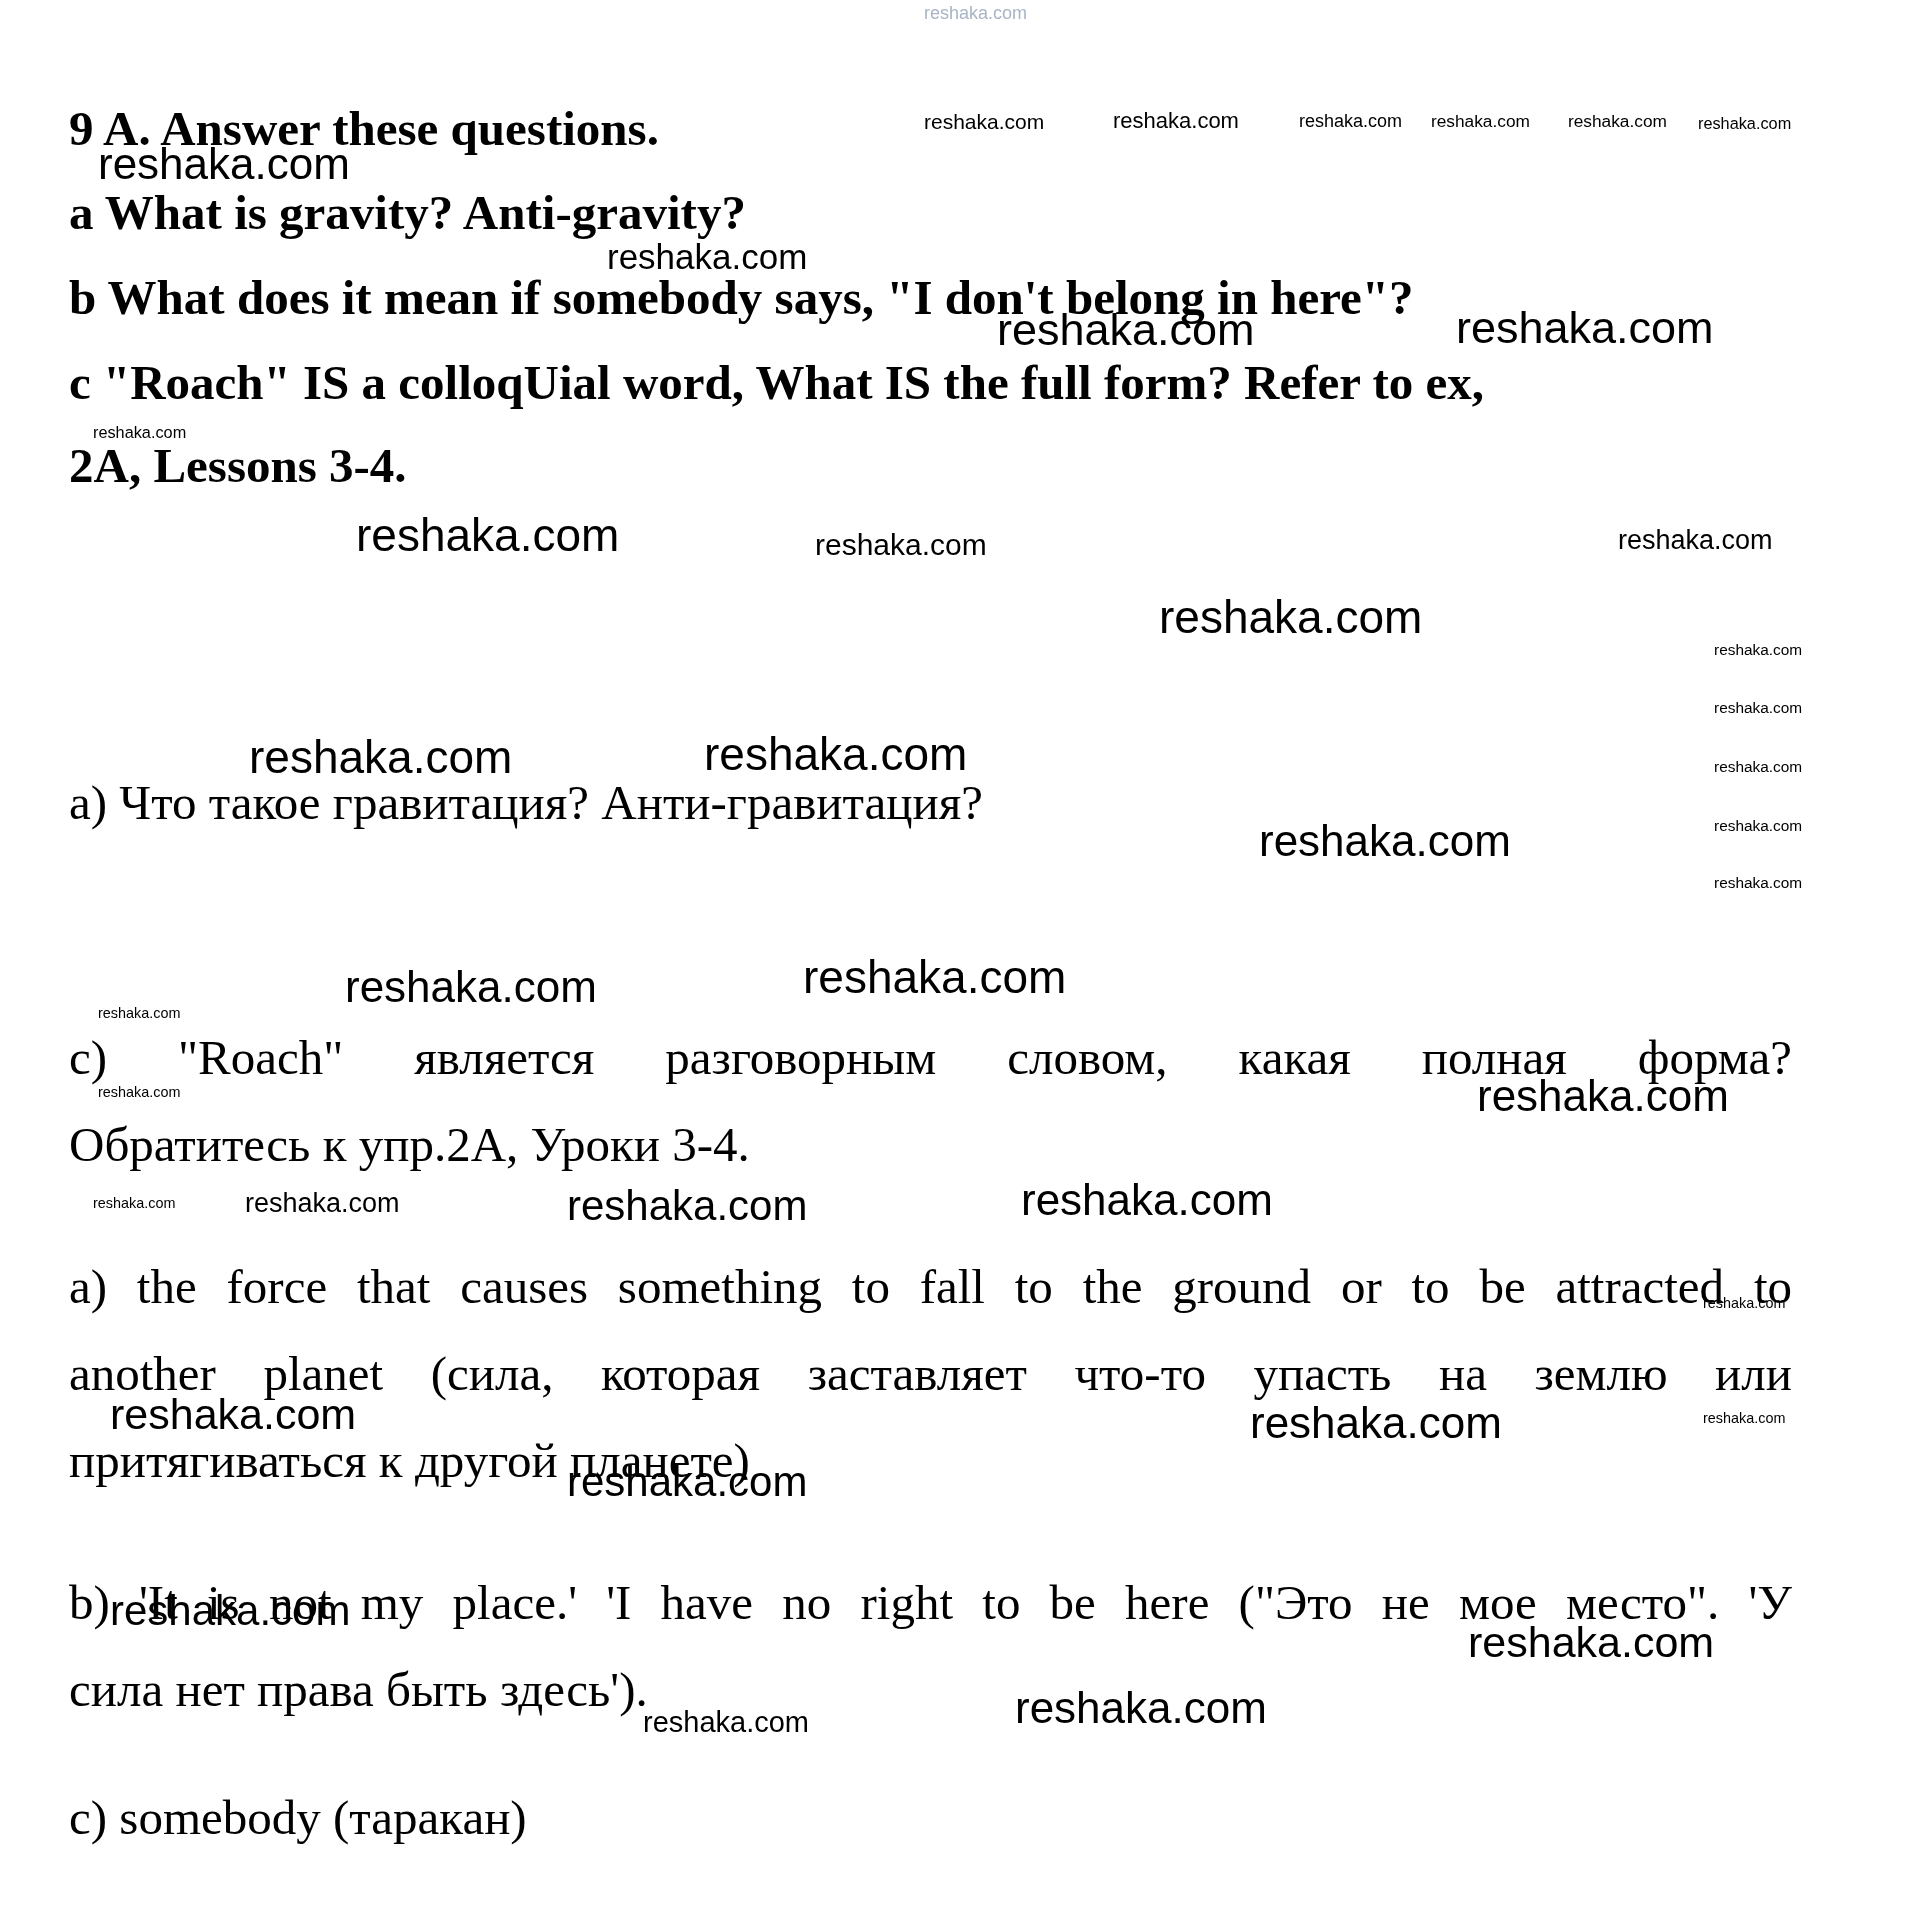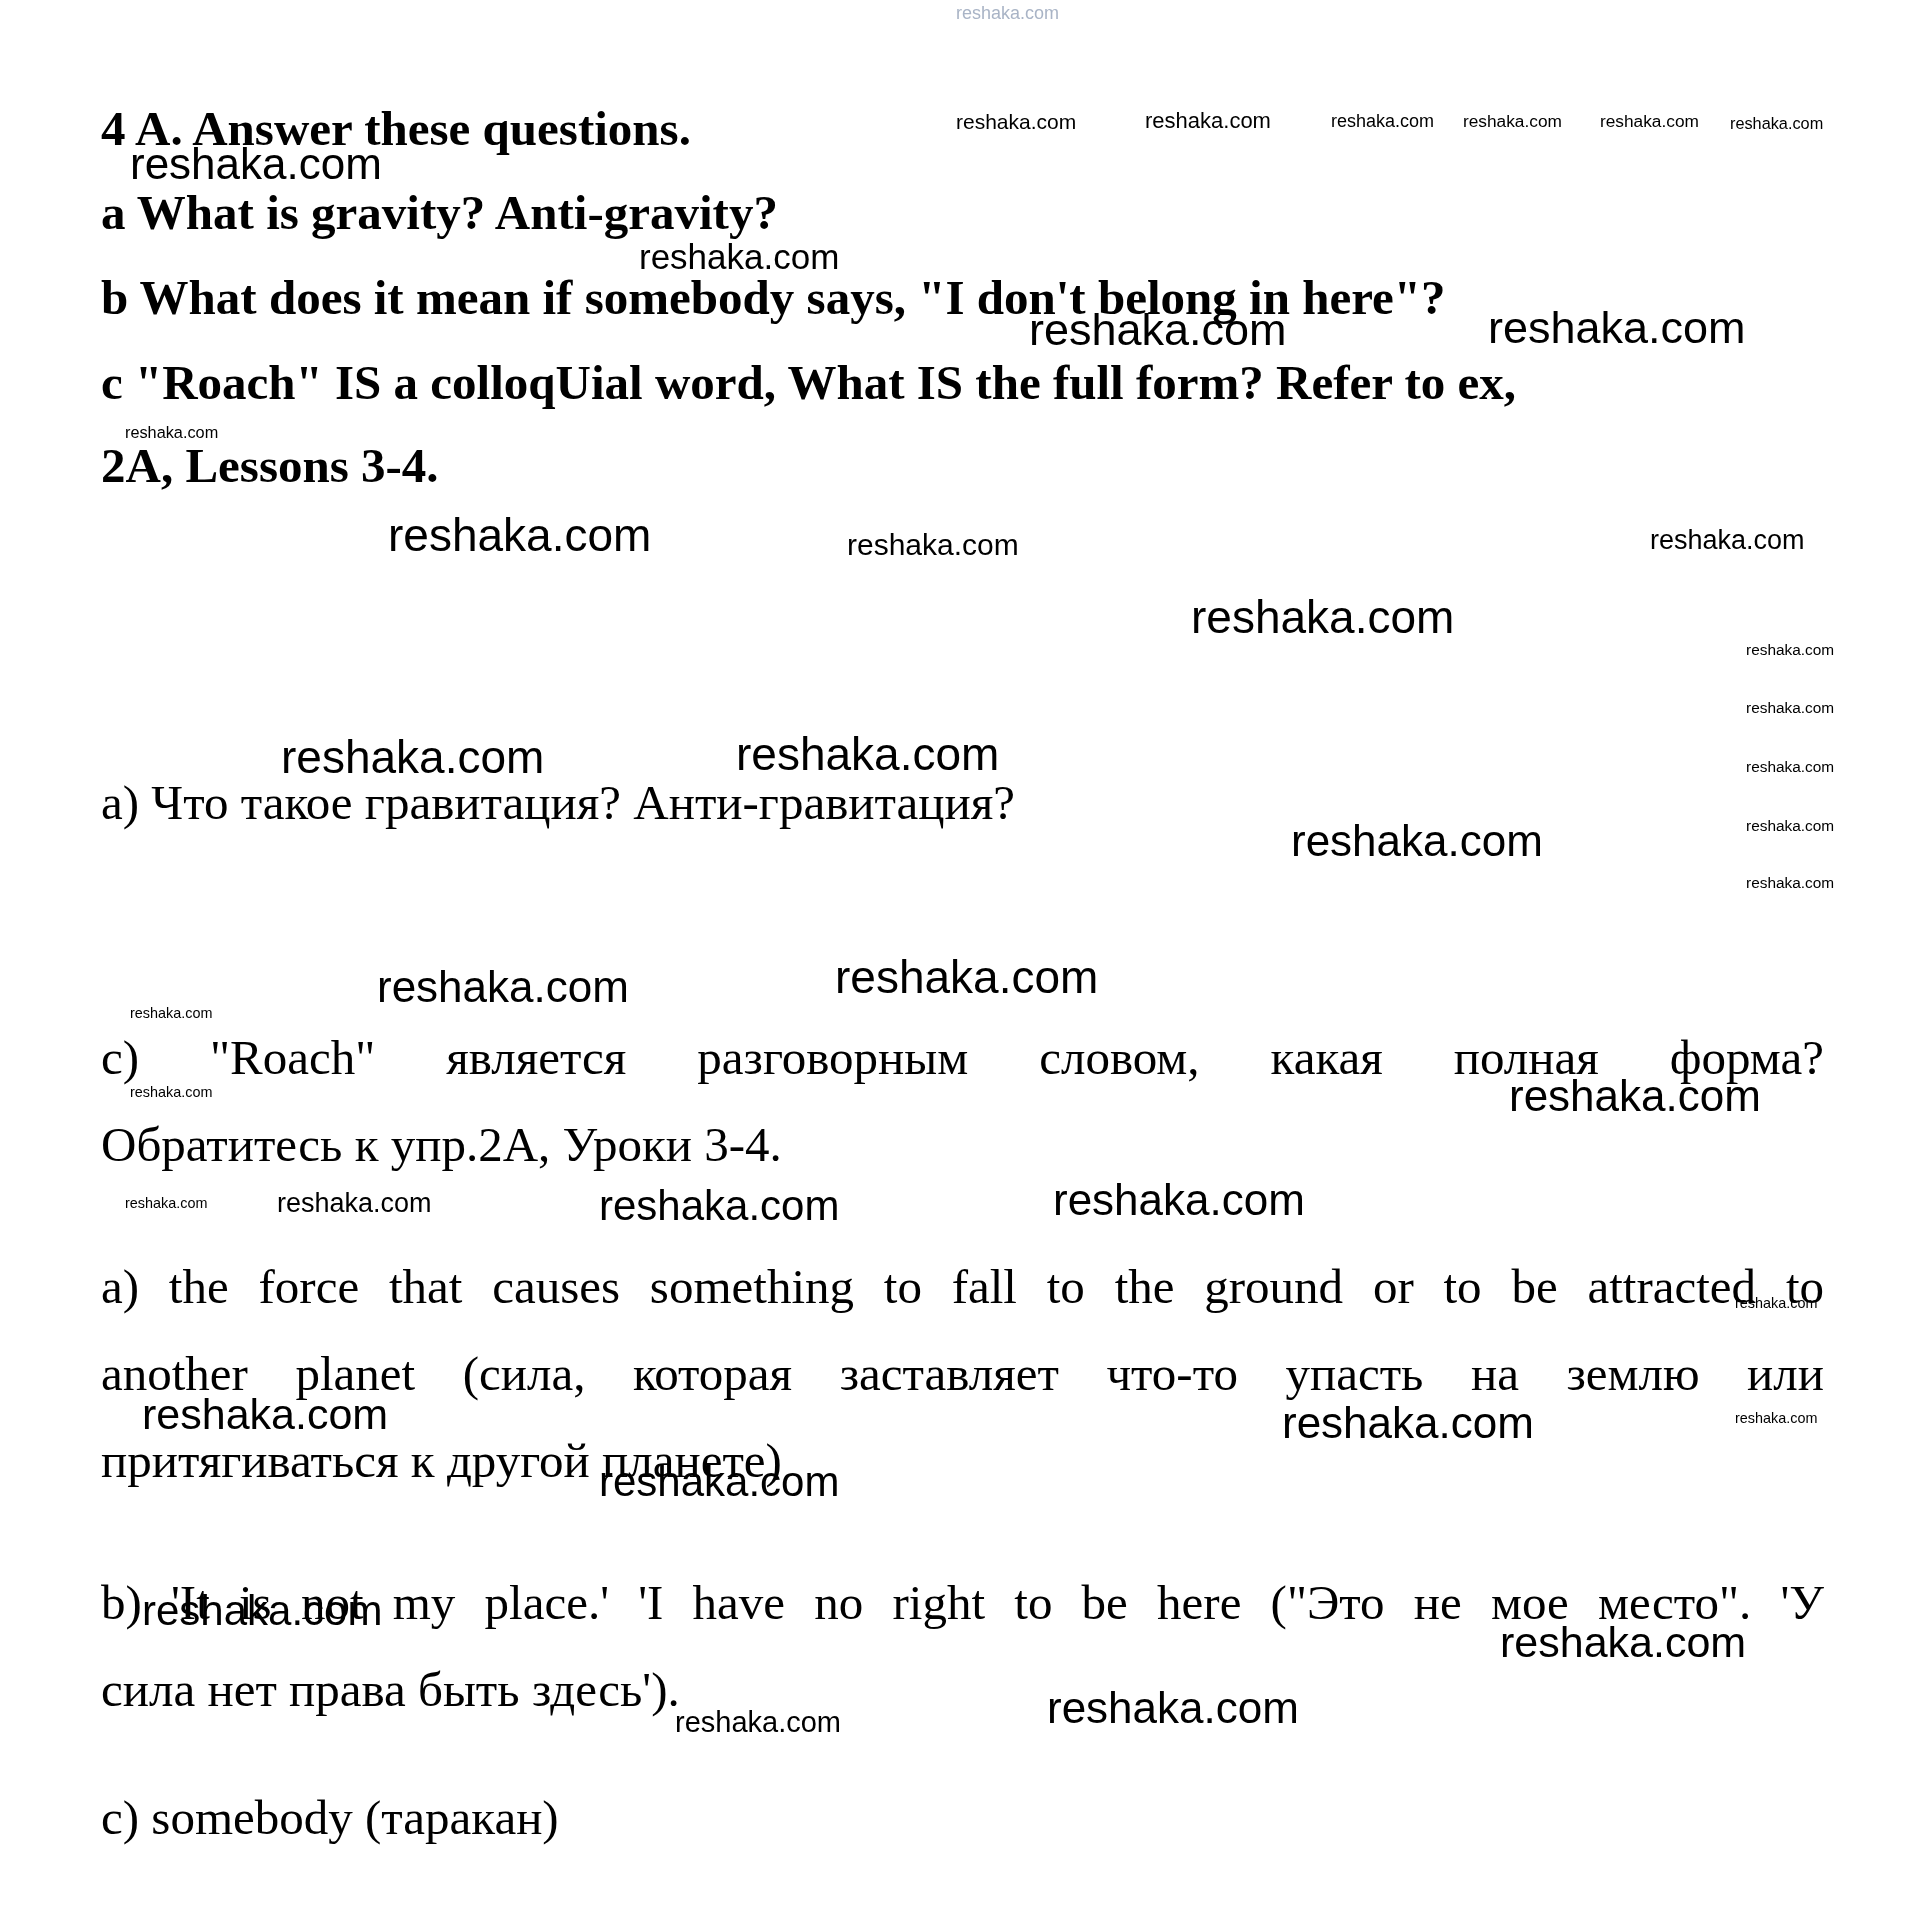--- a/index.html
+++ b/index.html
@@ -11,21 +11,20 @@
     overflow: hidden;
     font-family: "Liberation Serif", serif;
     color: #000000;
   }
   .page {
     position: absolute;
     left: 0; top: 0;
     width: 1795px;
     height: 1927px;
     background: #ffffff;
-    margin-left: 32px;
   }
   .wm-layer {
     position: absolute;
     left: 0; top: 0;
     width: 100%; height: 100%;
     z-index: 1;
   }
   .wm {
     position: absolute;
     font-family: "Liberation Sans", sans-serif;
@@ -99,21 +98,21 @@
       <span class="wm" style="left: 1250px; top: 1401px; font-size: 44px; color: rgb(0, 0, 0);">reshaka.com</span>
       <span class="wm" style="left: 567px; top: 1461px; font-size: 42px; color: rgb(0, 0, 0);">reshaka.com</span>
       <span class="wm" style="left: 110px; top: 1590px; font-size: 42px; color: rgb(0, 0, 0);">reshaka.com</span>
       <span class="wm" style="left: 1468px; top: 1621px; font-size: 43px; color: rgb(0, 0, 0);">reshaka.com</span>
       <span class="wm" style="left: 643px; top: 1708px; font-size: 29px; color: rgb(0, 0, 0);">reshaka.com</span>
       <span class="wm" style="left: 1015px; top: 1686px; font-size: 44px; color: rgb(0, 0, 0);">reshaka.com</span>
     </div>
 
   <div class="content">
 
-    <div class="line bold" style="top:100px">4 A. Answer these questions.</div>
+    <div class="line bold" style="top:100px">9 A. Answer these questions.</div>
 
     <div class="line bold" style="top:184px">a What is gravity? Anti-gravity?</div>
 
     <div class="line bold" style="top:269px">b What does it mean if somebody says, "I don't belong in here"?</div>
 
     <div class="line bold" style="top:354px">c "Roach" IS a colloqUial word, What IS the full form? Refer to ex,</div>
 
     <div class="line bold" style="top:437px">2A, Lessons 3-4.</div>
 
 

